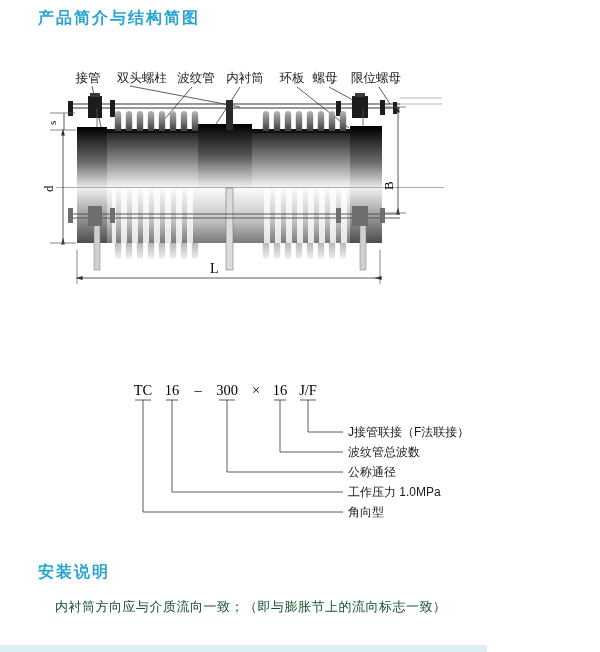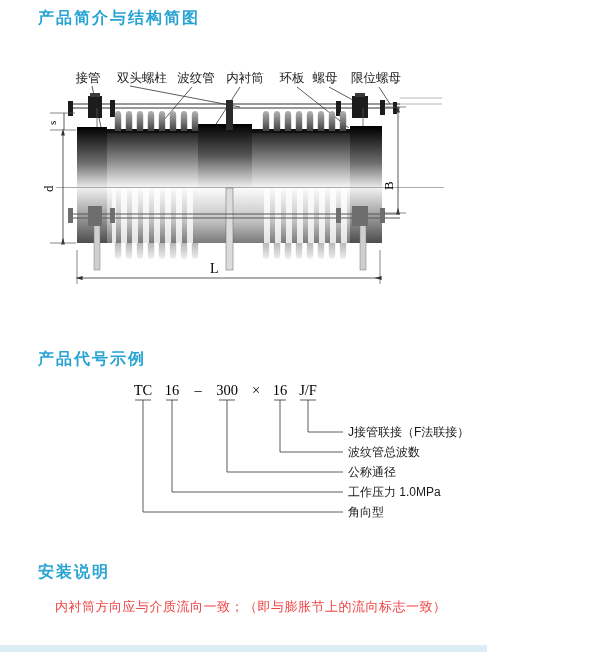--- a/index.html
+++ b/index.html
@@ -11,21 +11,21 @@
   .heading {
     position:absolute; left:38px; margin:0;
     font-size:16px; font-weight:bold; letter-spacing:2px;
     color:var(--accent);
   }
   #h-intro   { top:8px; }
   #h-code    { top:349px; }
   #h-install { top:562px;font-family:Liberation Serif, serif; }
   .install-text {
     position:absolute; left:55px; top:595px;
-    font-size:13px; line-height:24px; color:#ef4444; letter-spacing:0.5px;
+    font-size:13px; line-height:24px; color:#14532d; letter-spacing:0.5px;
   }
   .bottom-bar {
     position:absolute; left:0; bottom:0; width:600px; height:7px;
     background:var(--bar);
   }
   svg { position:absolute; left:0; top:0; }
   svg text { font-family:"Liberation Sans", sans-serif; fill:#1a1a1a; }
   svg text.serif { font-family:"Liberation Serif", serif; fill:#000; }
   .lines { stroke:#333; stroke-width:0.8; fill:none; }
   .thin  { stroke:#555; stroke-width:0.7; fill:none; }
@@ -234,21 +234,20 @@
       <g font-size="12">
         <text x="348" y="436">J接管联接（F法联接）</text>
         <text x="348" y="456">波纹管总波数</text>
         <text x="348" y="476">公称通径</text>
         <text x="348" y="496">工作压力 1.0MPa</text>
         <text x="348" y="516">角向型</text>
       </g>
     </g>
   </svg>
 
-  <h2 id="h-code" class="heading">产品代号示例</h2>
 
   <h2 id="h-install" class="heading">安装说明</h2>
 
   <div class="install-text">
     <div>内衬筒方向应与介质流向一致；（即与膨胀节上的流向标志一致）</div>
   </div>
 
   <div class="bottom-bar"></div>
 </div>
 

